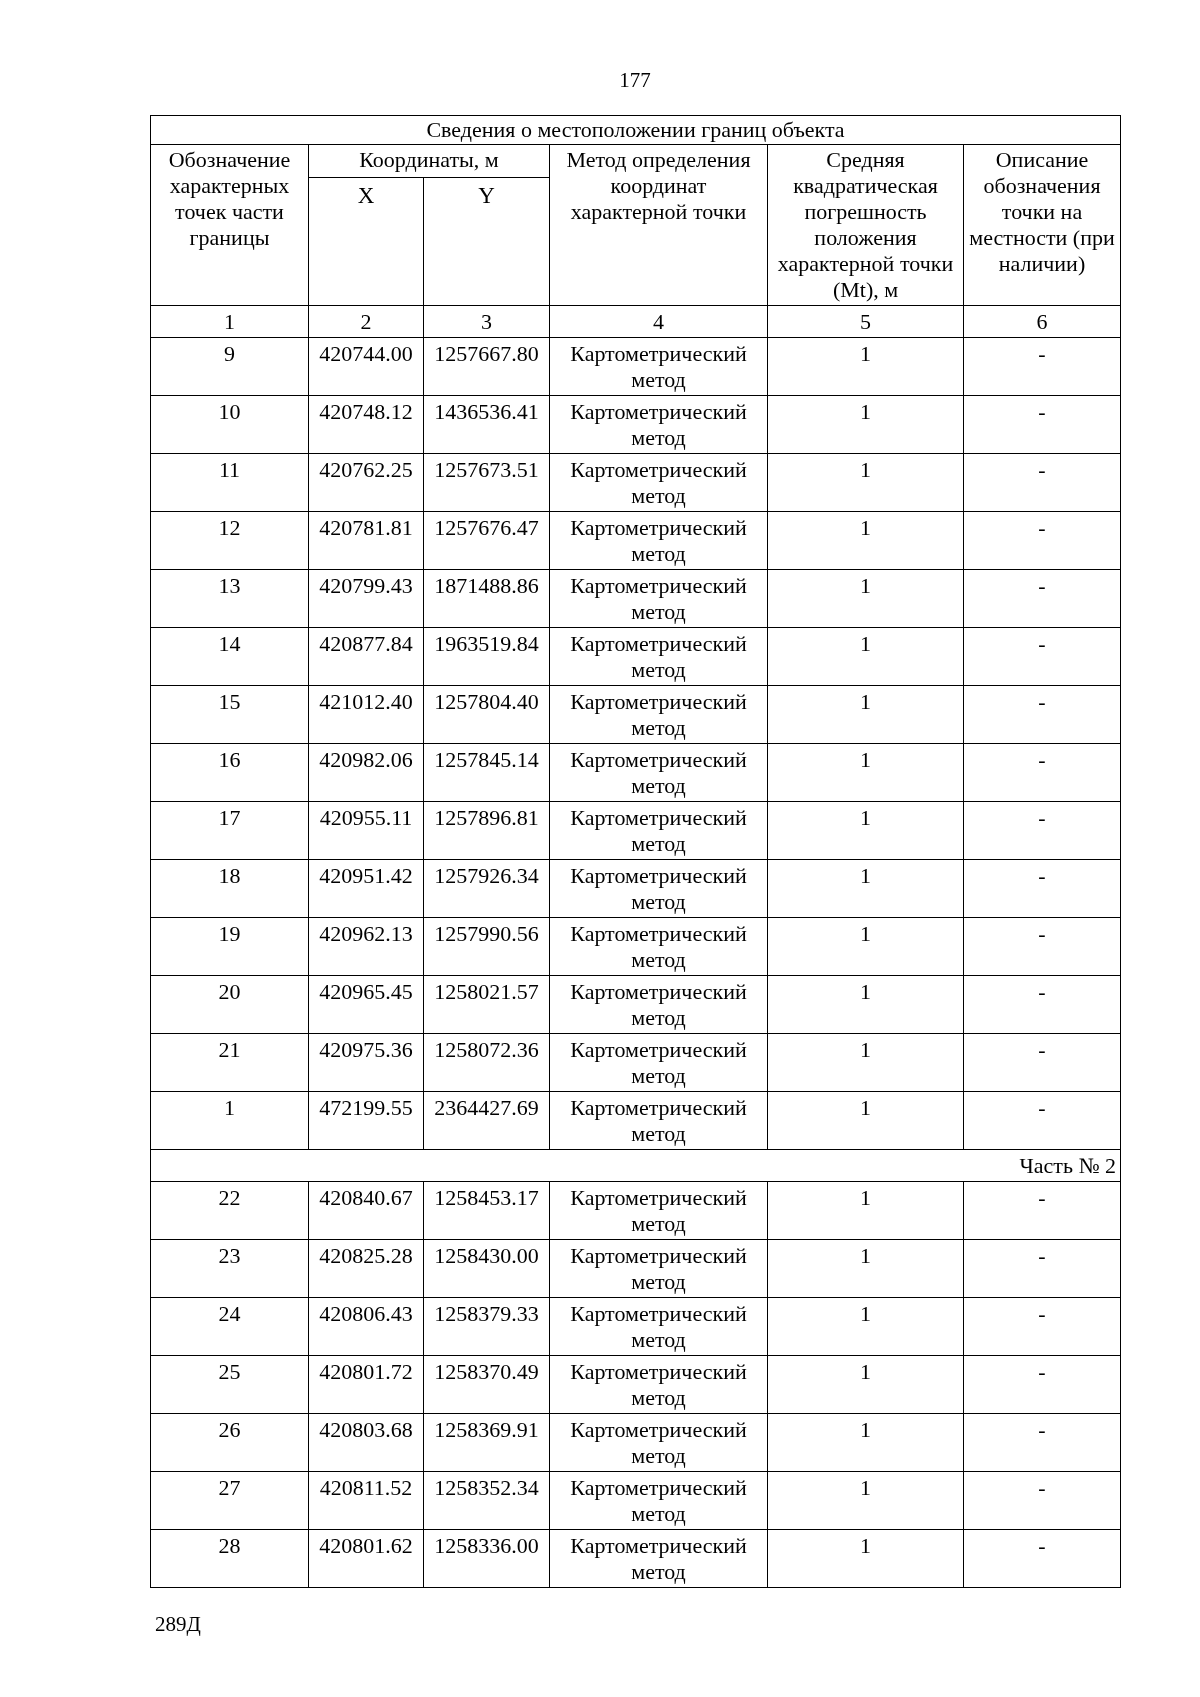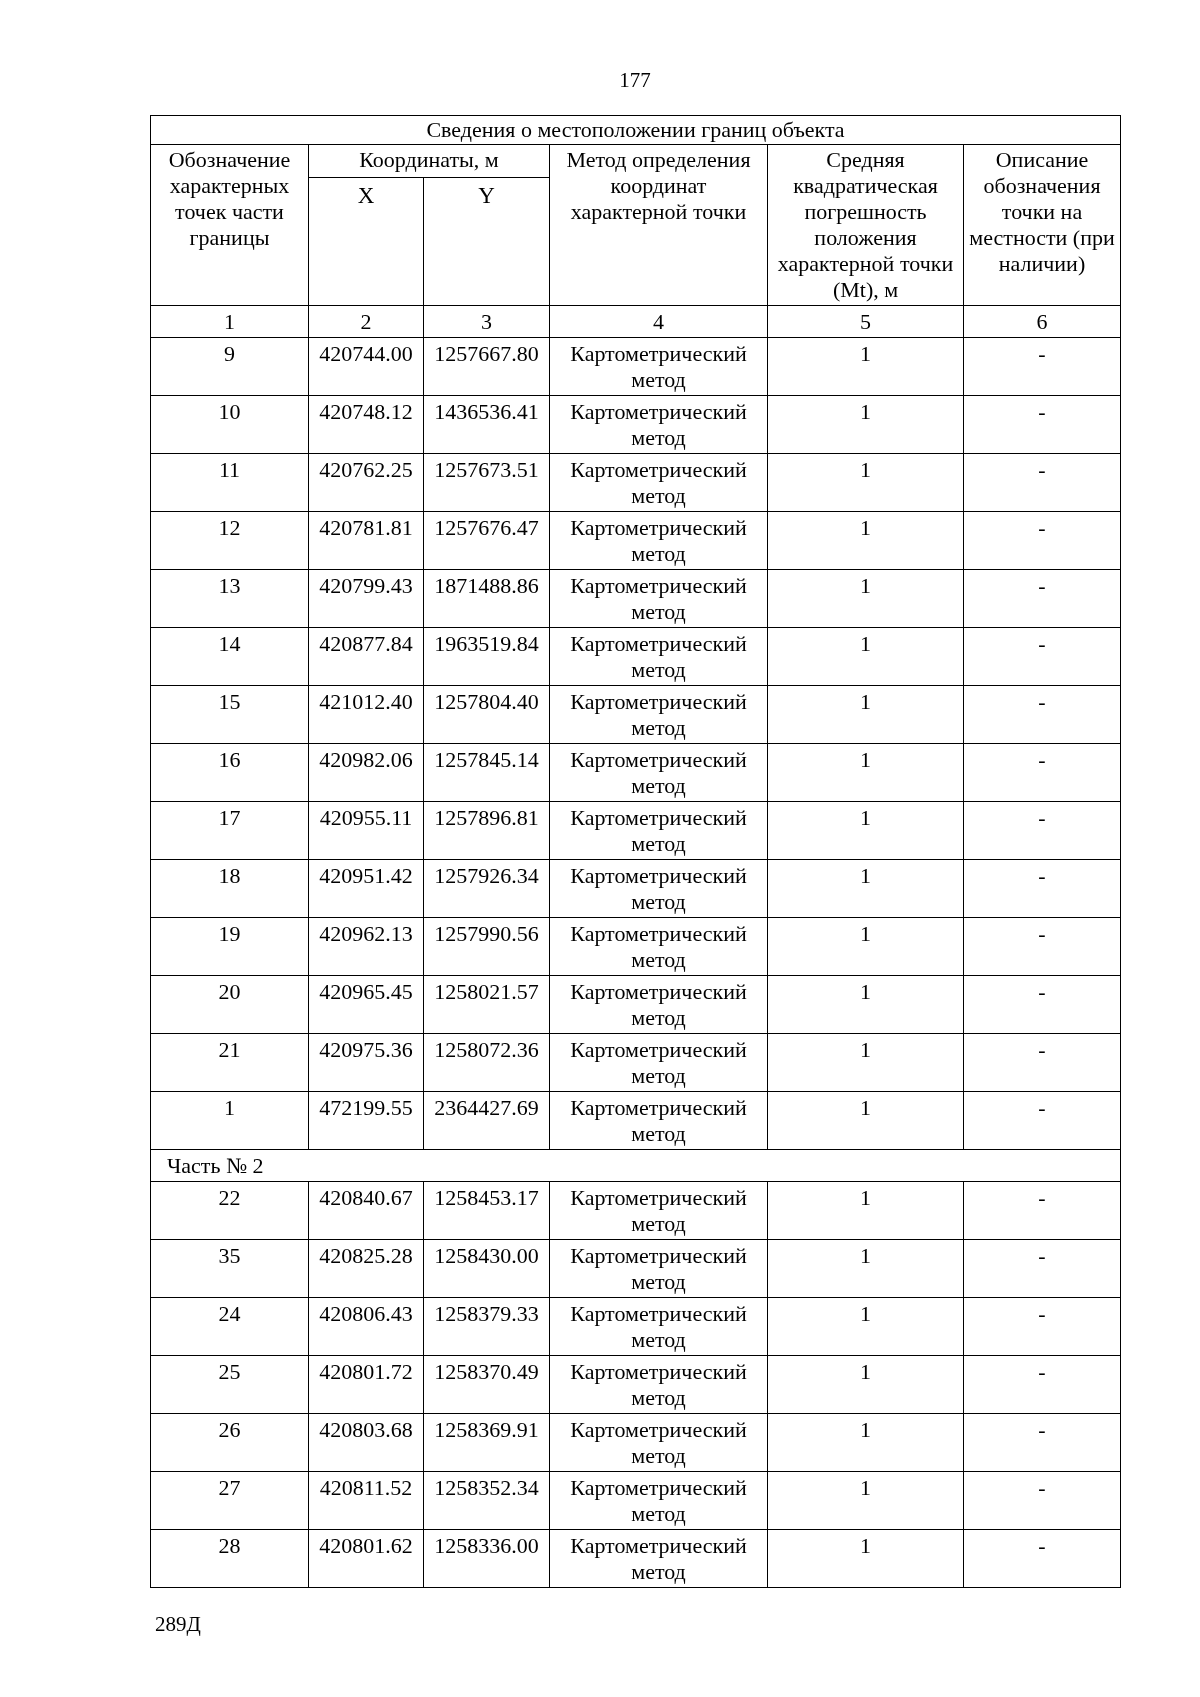--- a/index.html
+++ b/index.html
@@ -59,23 +59,23 @@
   }
   tr.nums-row { height: 32px; }
   tr.nums-row td {
     vertical-align: middle;
     padding: 0 4px;
   }
   tr.data-row { height: 57px; }
   tr.data-row td { padding-top: 3px; }
   tr.section-row { height: 32px; }
   tr.section-row td {
-    text-align: left;
+    text-align: right;
     vertical-align: middle;
-    padding: 0 16px;
+    padding: 0 4px;
   }
   .doc-footer {
     position: absolute;
     top: 1612px;
     left: 155px;
     font-size: 21px;
   }
 </style>
 </head>
 <body>
@@ -249,21 +249,21 @@
   <tr class="data-row">
     <td>22</td>
     <td>420840.67</td>
     <td>1258453.17</td>
     <td>Картометрический метод</td>
     <td>1</td>
     <td>-</td>
   </tr>
 
   <tr class="data-row">
-    <td>35</td>
+    <td>23</td>
     <td>420825.28</td>
     <td>1258430.00</td>
     <td>Картометрический метод</td>
     <td>1</td>
     <td>-</td>
   </tr>
 
   <tr class="data-row">
     <td>24</td>
     <td>420806.43</td>

